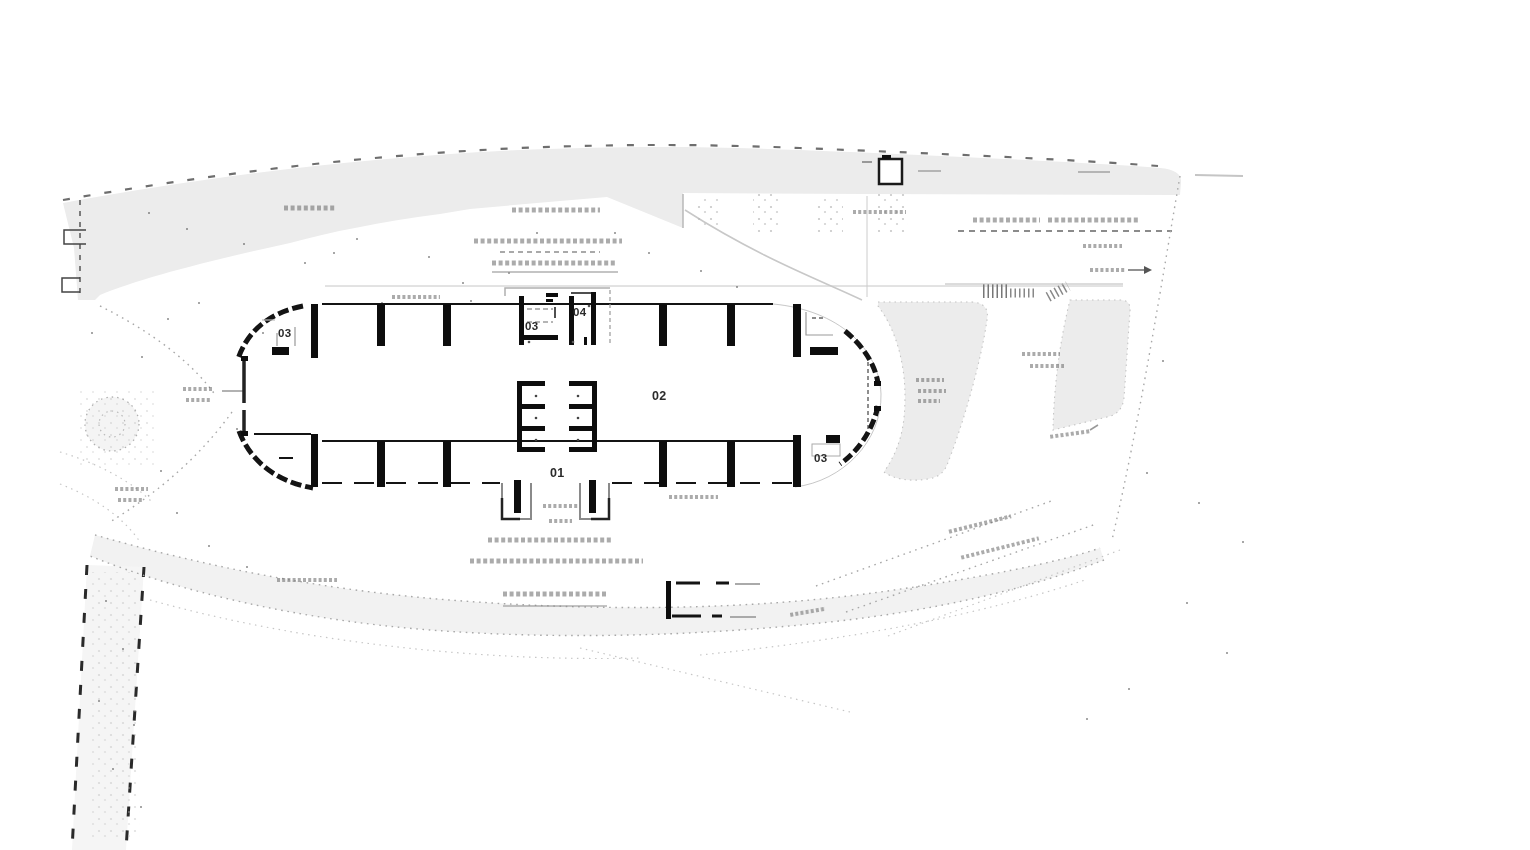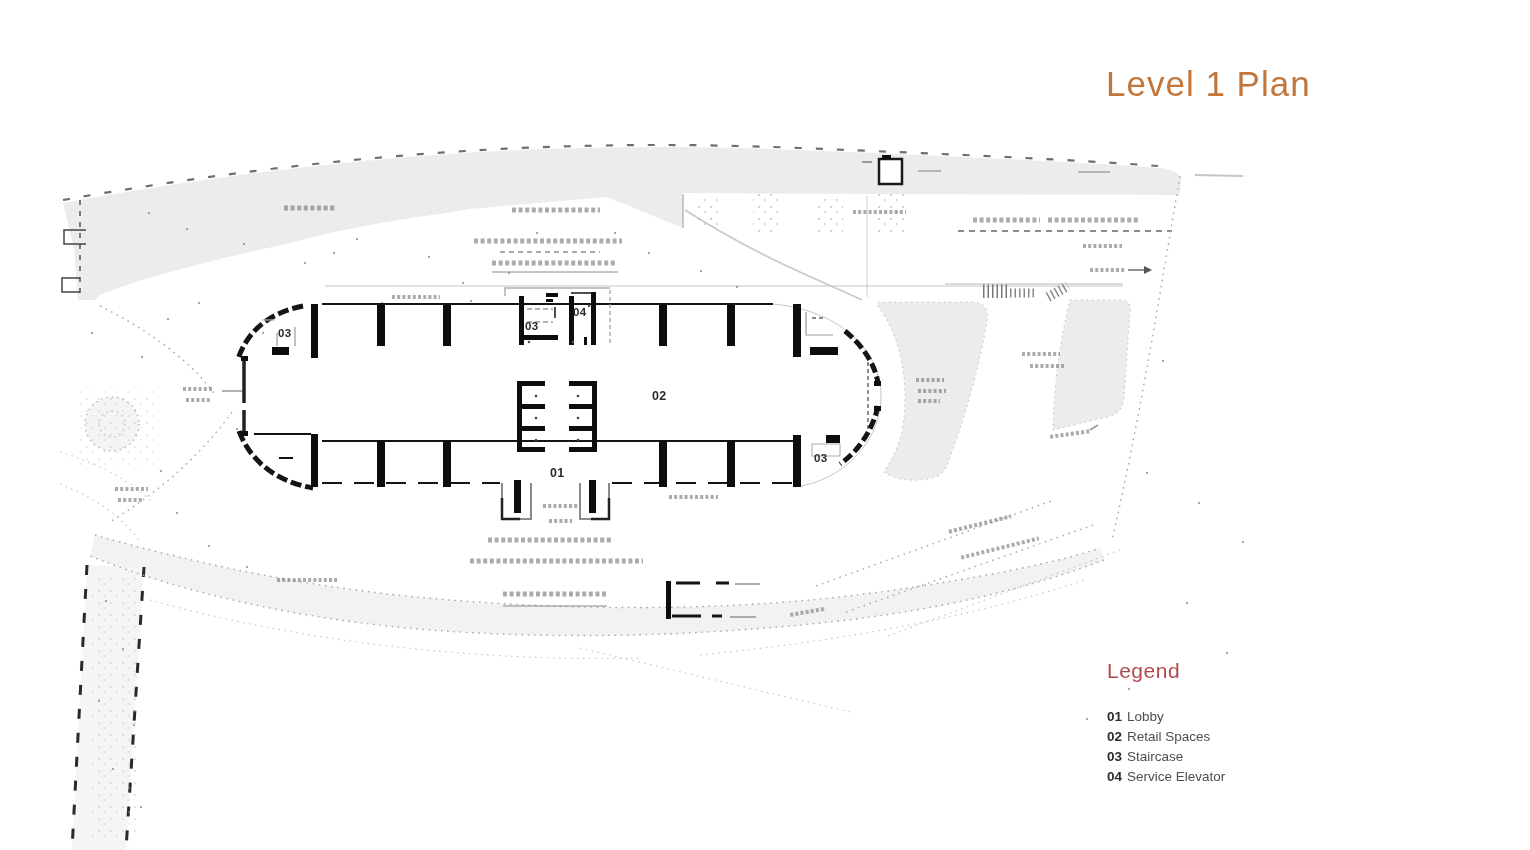--- a/index.html
+++ b/index.html
@@ -314,30 +314,14 @@
     <g>
       <text class="plan-label" x="550" y="477">01</text>
       <text class="plan-label" x="652" y="400">02</text>
       <text class="plan-label plan-label-sm" x="278" y="337">03</text>
       <text class="plan-label plan-label-sm" x="525" y="330">03</text>
       <text class="plan-label plan-label-sm" x="573" y="316">04</text>
       <text class="plan-label plan-label-sm" x="814" y="462">03</text>
     </g>
   </svg>
 
-  <div class="page-title" style="color: rgb(193, 119, 60);">Level 1 Plan</div>
-
-  <div class="legend">
-    <div class="legend-heading" style="color: rgb(176, 74, 76);">Legend</div>
-    <div class="legend-row">
-      <span class="legend-code">01</span><span>Lobby</span>
-    </div>
-    <div class="legend-row">
-      <span class="legend-code">02</span><span>Retail Spaces</span>
-    </div>
-    <div class="legend-row">
-      <span class="legend-code">03</span><span>Staircase</span>
-    </div>
-    <div class="legend-row">
-      <span class="legend-code">04</span><span>Service Elevator</span>
-    </div>
-  </div>
+
 </div>
 
 </body></html>

